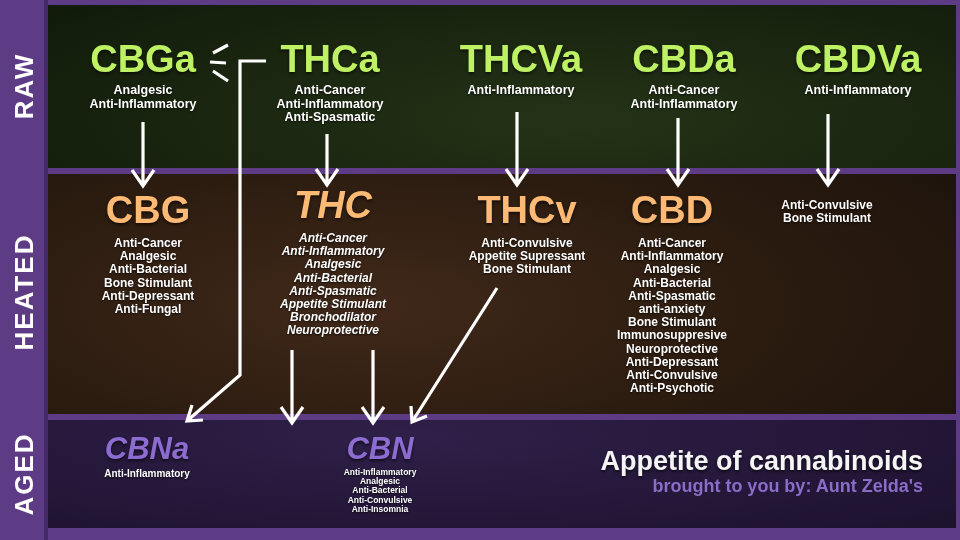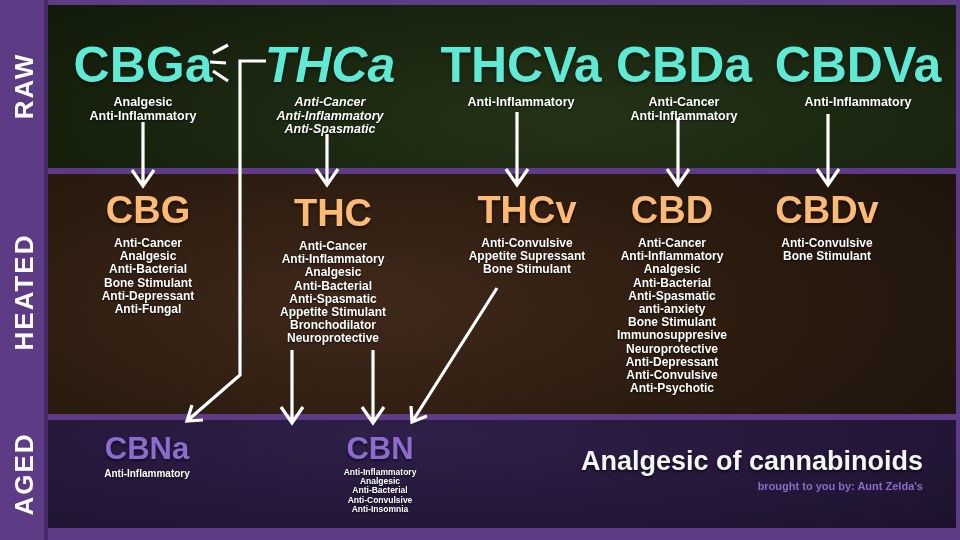--- a/index.html
+++ b/index.html
@@ -24,48 +24,48 @@
   .panel{position:absolute;left:48px;width:908px;}
   .panel-raw{top:5px;height:163px;
     background:radial-gradient(90% 130% at 58% 70%, #243317 0%, #1a2610 45%, #0d1507 100%);}
   .panel-heated{top:174px;height:240px;
     background:radial-gradient(80% 110% at 35% 55%, #40291a 0%, #2c1c10 52%, #1d130c 100%);}
   .panel-aged{top:420px;height:108px;
     background:radial-gradient(100% 150% at 40% 15%, #2e2048 0%, #231637 55%, #181026 100%);}
   
   .item{position:absolute;text-align:center;}
   .heading{line-height:1.0;text-shadow:0 2px 3px rgba(0,0,0,.55);}
-  .raw .heading{color:#5eead4;font-size:50px;}
+  .raw .heading{color:#bef264;font-size:38px;}
   .heated .heading{color:#fdba74;font-size:38px;}
-  .aged .heading{color:#8d6cd1;font-size:31px;}
+  .aged .heading{color:#8d6cd1;font-size:31px;font-style:italic;}
   .effects{
     color:#ffffff;white-space:pre-line;margin-top:6px;
     font-size:12.5px;line-height:13.6px;text-shadow:0 1px 2px rgba(0,0,0,.7);
   }
   .heated .effects{font-size:12px;line-height:13.2px;margin-top:8px;}
   .aged .effects{font-size:10px;line-height:11.5px;margin-top:4px;}
   .aged .effects.small{font-size:8.5px;line-height:9.2px;}
   
   .p-cbga {left:33px; top:40px; width:220px;}
-  .p-thca {left:220px;top:40px; width:220px;font-style:italic;}
+  .p-thca {left:220px;top:40px; width:220px;}
   .p-thcva{left:411px;top:40px; width:220px;}
   .p-cbda {left:574px;top:40px; width:220px;}
   .p-cbdva{left:748px;top:40px; width:220px;}
   .p-cbg  {left:38px; top:191px;width:220px;}
-  .p-thc  {left:223px;top:194px;width:220px;}
+  .p-thc  {left:223px;top:186px;width:220px;font-style:italic;}
   .p-thcv {left:417px;top:191px;width:220px;}
   .p-cbd  {left:562px;top:191px;width:220px;text-align:center;}
   .p-cbdv {left:717px;top:191px;width:220px;}
   .p-cbna {left:47px; top:433px;width:200px;}
   .p-d8thc{left:175px;top:433px;width:200px;}
   .p-cbn  {left:280px;top:433px;width:200px;}
   
   .footer{position:absolute;right:37px;top:446px;text-align:right;}
   .footer .title{color:#f5f5f5;font-size:27px;line-height:30px;text-shadow:0 2px 3px rgba(0,0,0,.6);}
-  .footer .subtitle{color:#8a6cc9;font-size:11px;line-height:21px;text-align:right;}
+  .footer .subtitle{color:#8a6cc9;font-size:18px;line-height:21px;text-align:right;}
   .copyright{position:absolute;right:10px;top:514px;color:#66558a;font-size:12px;margin-top:44px;}
   
   svg.arrows{position:absolute;left:0;top:0;width:960px;height:540px;pointer-events:none;}
   svg.arrows path,svg.arrows line{stroke:#ffffff;stroke-width:3.2;fill:none;}
 </style>
 </head>
 <body>
 
 <div id="stage">
 
@@ -138,40 +138,39 @@
 Anti-Spasmatic
 anti-anxiety
 Bone Stimulant
 Immunosuppresive
 Neuroprotective
 Anti-Depressant
 Anti-Convulsive
 Anti-Psychotic</div>
   </div>
   <div class="item heated p-cbdv">
-    <div class="heading">CBDv</div>
     <div class="effects">Anti-Convulsive
 Bone Stimulant</div>
   </div>
 
   <div class="item aged p-cbna">
     <div class="heading">CBNa</div>
     <div class="effects">Anti-Inflammatory</div>
   </div>
   <div class="item aged p-cbn">
     <div class="heading">CBN</div>
     <div class="effects small">Anti-Inflammatory
 Analgesic
 Anti-Bacterial
 Anti-Convulsive
 Anti-Insomnia</div>
   </div>
 
   <div class="footer">
-    <div class="title">Analgesic of cannabinoids</div>
+    <div class="title">Appetite of cannabinoids</div>
     <div class="subtitle">brought to you by: Aunt Zelda's</div>
   </div>
   <div class="copyright">© Copyright 2016 Aunt Zelda's</div>
 
   <svg class="arrows" viewBox="0 0 960 540">
 
     <path d="M143,122 V185 M132,170 L143,186 L154,170"></path>
     <path d="M327,134 V185 M316,169 L327,185 L338,169"></path>
     <path d="M517,112 V185 M506,169 L517,185 L528,169"></path>
     <path d="M678,118 V185 M667,169 L678,185 L689,169"></path>

